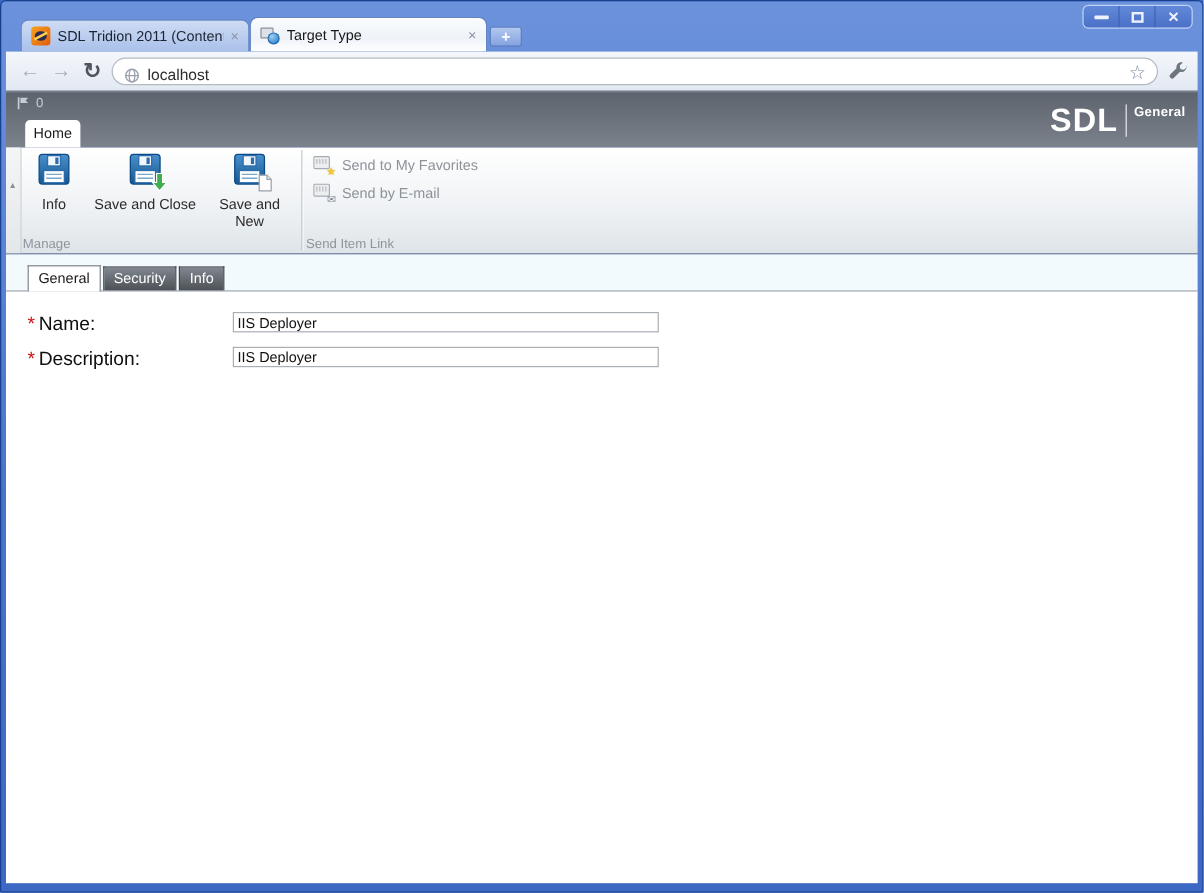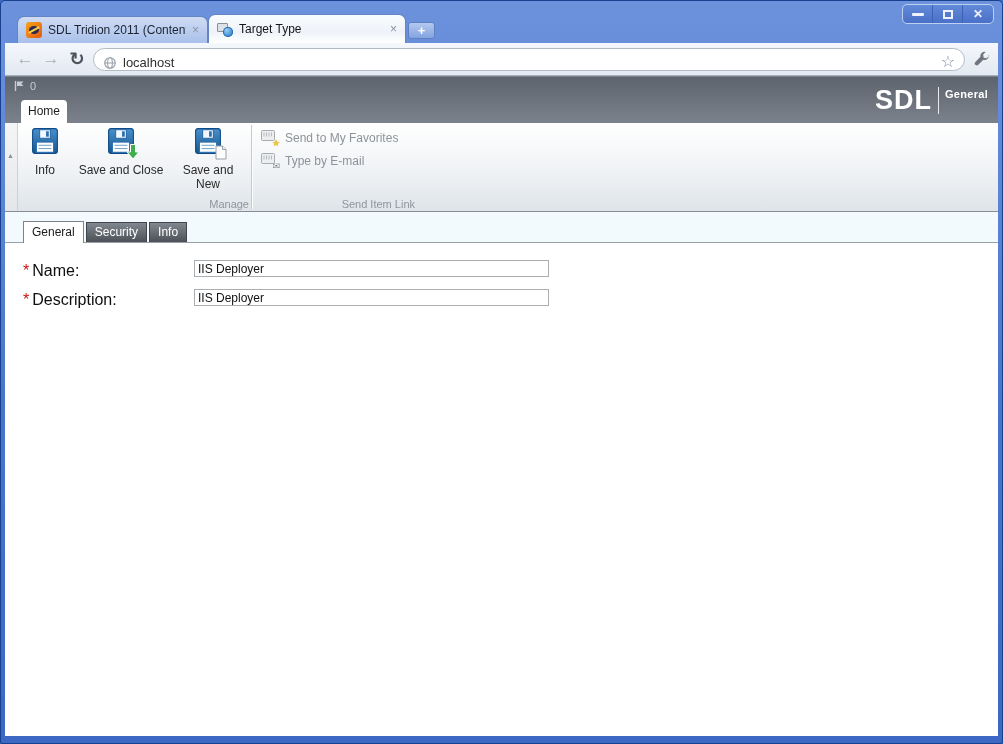--- a/index.html
+++ b/index.html
@@ -54,21 +54,21 @@
   .ribbon { position:absolute; left:0; right:0; top:122px; height:89px; background:linear-gradient(#ffffff,#eef1f4 60%,#dee4e8); border-bottom:1px solid #878d93; }
   .collapse-strip { position:absolute; left:0; top:0; bottom:0; width:13px; background:linear-gradient(#f4f5f6,#e4e7ea); border-right:1px solid #cdd2d6; }
   .collapse-arrow { position:absolute; left:2px; top:29px; font-size:7px; color:#8a9096; }
   .rb-btn { position:absolute; top:4px; text-align:center; font-size:12px; color:#2b2b2b; line-height:14px; }
   .rb-icon { position:relative; width:34px; height:34px; margin:0 auto 2px; }
   .rb-overlay { position:absolute; right:-2px; bottom:-2px; }
   .rb-save { left:14px; width:52px; }
   .rb-saveclose { left:66px; width:100px; }
   .rb-savenew { left:170px; width:66px; }
   .group-sep { position:absolute; left:246px; top:2px; bottom:2px; width:1px; background:#c6cbd0; box-shadow:1px 0 0 #fbfcfd; }
-  .group-label { position:absolute; bottom:1px; font-size:11px; color:#8f959c; text-align:right; }
+  .group-label { position:absolute; bottom:1px; font-size:11px; color:#8f959c; text-align:left; }
   .gl-manage { left:14px; width:230px; }
   .gl-send { left:250px; width:160px; }
   .send-link { position:absolute; left:256px; display:flex; align-items:center; gap:7px; font-size:12px; color:#8e939a; }
   .sl-1 { top:7px; } .sl-2 { top:30px; }
   .send-icon { position:relative; width:17px; height:15px; }
   .send-icon .ovl { position:absolute; right:-2px; bottom:-3px; font-size:9px; line-height:9px; }
   .ovl-star { color:#f5c832; text-shadow:0 0 1px #c79a10; }
   .ovl-mail { color:#7f868e; font-size:10px; }
 
   
@@ -253,21 +253,21 @@
         <span class="send-icon">
           <svg width="15" height="12" viewBox="0 0 15 12">
             <rect x="0.5" y="0.5" width="13" height="10" rx="1" fill="#eceef0" stroke="#a7acb2"></rect>
             <line x1="3" y1="2.5" x2="3" y2="6.5" stroke="#b6bbc0"></line>
             <line x1="5.5" y1="2.5" x2="5.5" y2="6.5" stroke="#b6bbc0"></line>
             <line x1="8" y1="2.5" x2="8" y2="6.5" stroke="#b6bbc0"></line>
             <line x1="10.5" y1="2.5" x2="10.5" y2="6.5" stroke="#b6bbc0"></line>
           </svg>
           <span class="ovl ovl-mail">✉</span>
         </span>
-        <span>Type by E-mail</span>
+        <span>Send by E-mail</span>
       </div>
 
       <div class="group-label gl-send">Send Item Link</div>
     </div>
 
     <div class="item-strip">
       <div class="itabs">
         <div class="itab itab-active">General</div>
         <div class="itab itab-dark">Security</div>
         <div class="itab itab-dark">Info</div>

